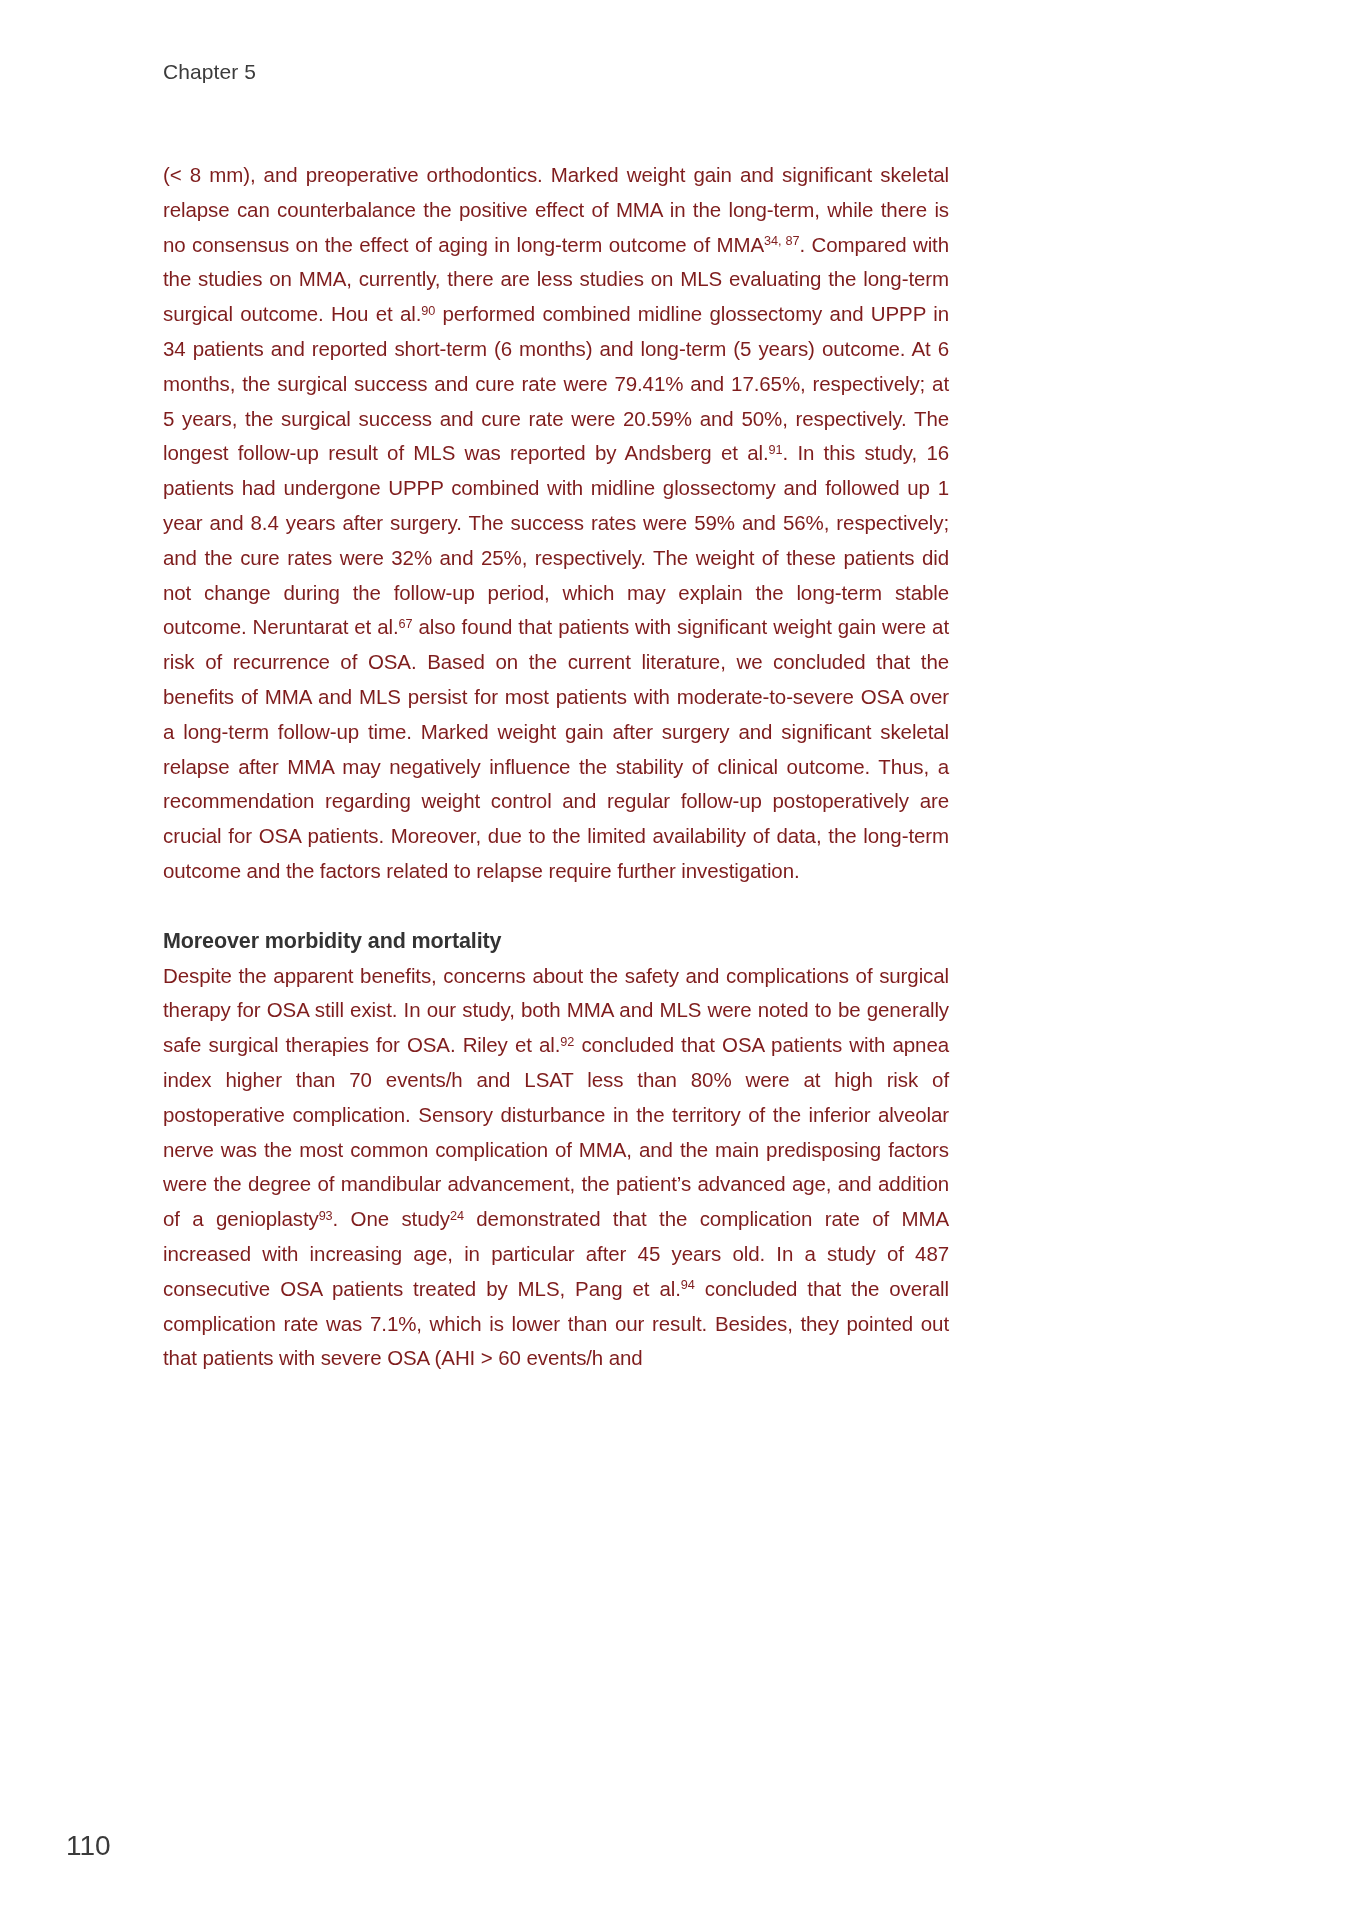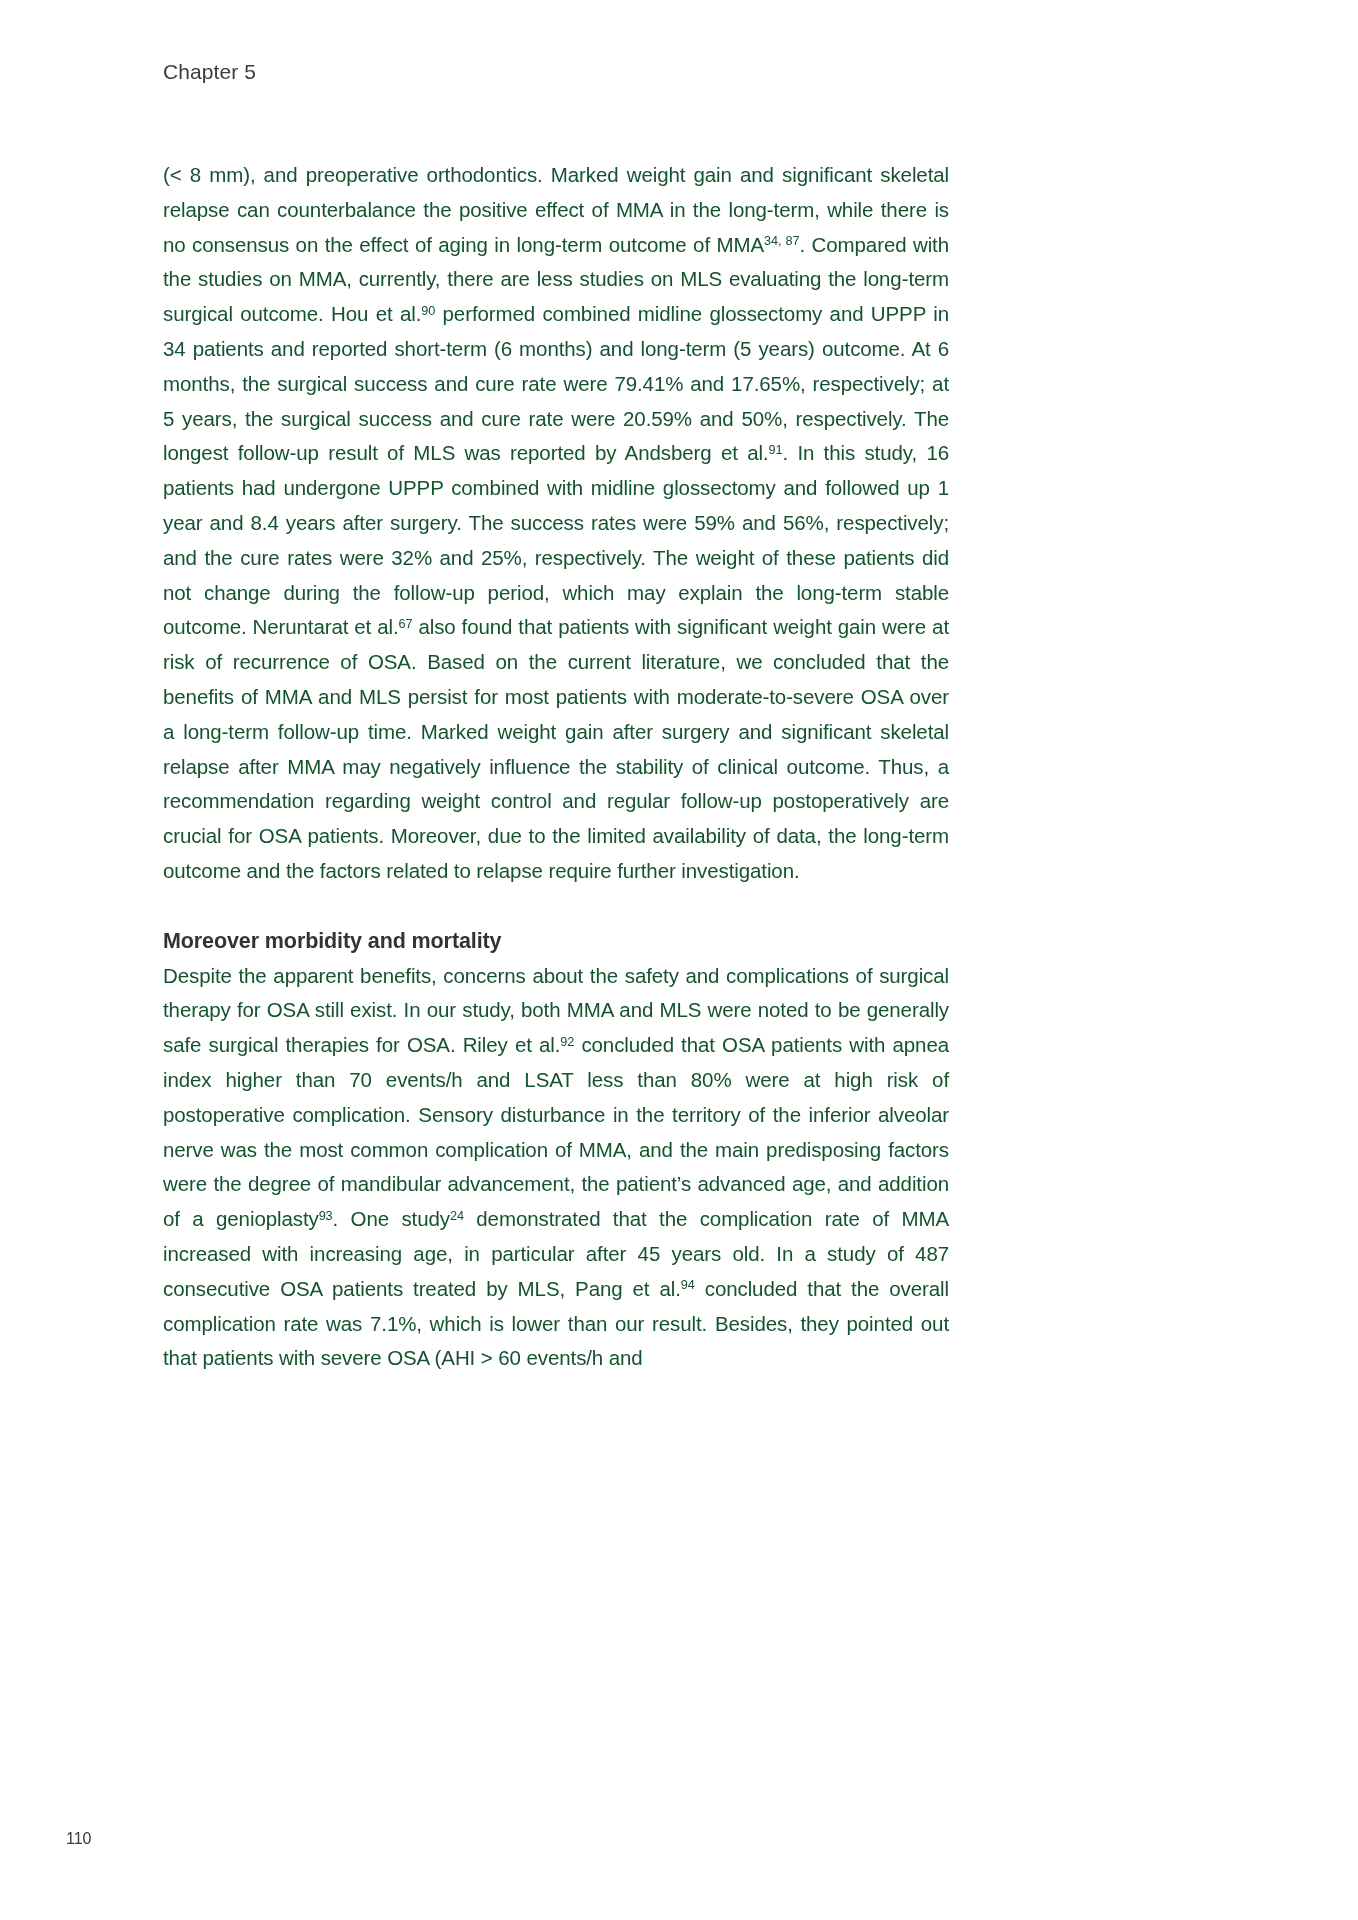--- a/index.html
+++ b/index.html
@@ -26,21 +26,21 @@
   .text-block {
     position: absolute;
     left: 163px;
     top: 158px;
     width: 786px;
   }
   p.body-text {
     font-size: 20.5px;
     line-height: 34.8px;
     text-align: justify;
-    color: #14532d;
+    color: #7f1d1d;
     letter-spacing: -0.1px;
   }
   h2.section-heading {
     font-size: 21.5px;
     font-weight: bold;
     line-height: 34.8px;
     margin-top: 35px;
     color: #333333;
     letter-spacing: -0.1px;
   }
@@ -48,21 +48,21 @@
     font-size: 0.62em;
     line-height: 0;
     position: relative;
     top: -0.5em;
     vertical-align: baseline;
   }
   .page-number {
     position: absolute;
     left: 66px;
     top: 1830px;
-    font-size: 16px;
+    font-size: 28px;
     color: #3a3a3a;
   }
 </style>
 </head>
 <body>
 
 <div class="page">
 
   <div class="chapter-header">Chapter 5</div>
 

